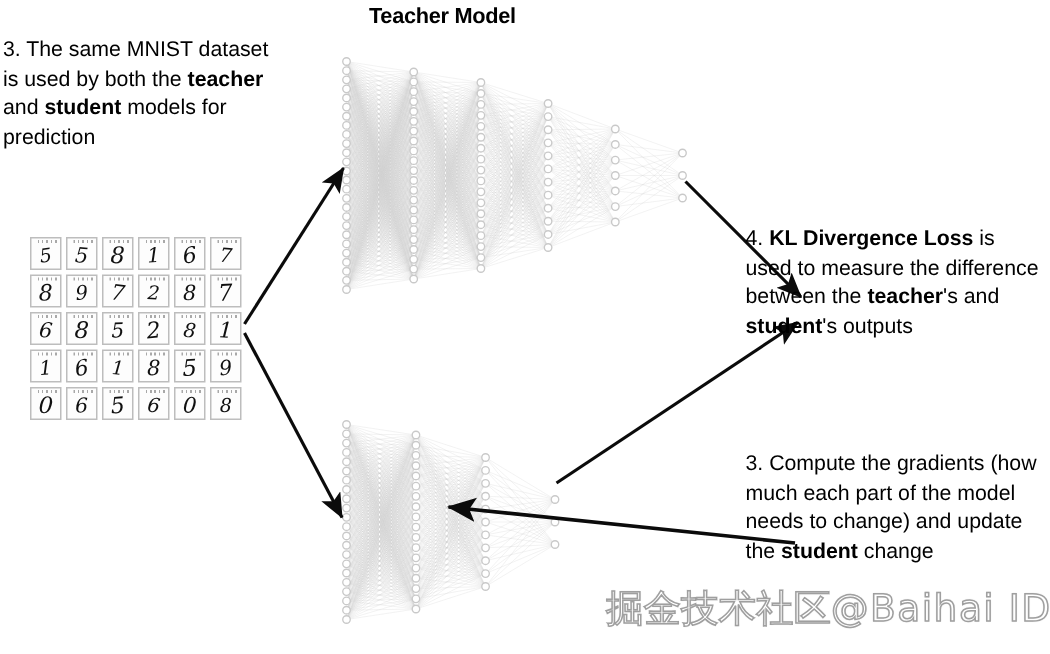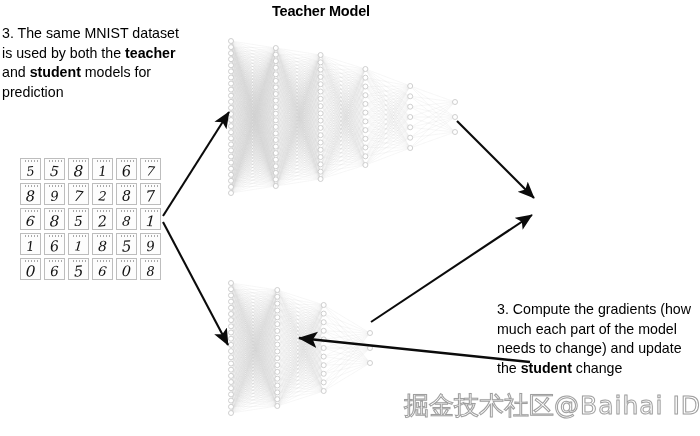--- a/index.html
+++ b/index.html
@@ -18,21 +18,21 @@
   #arrow-layer{z-index:4;}
 
   .title{
     position:absolute;
     font-weight:bold;
     font-size:14.5px;
     letter-spacing:-0.2px;
     white-space:nowrap;
     z-index:5;
   }
-  #teacher-title{left:272px;top:3px;}
+  #teacher-title{left:246px;top:3px;}
   #student-title{left:245px;top:219px;}
 
   .callout{
     position:absolute;
     font-size:14.2px;
     line-height:19.5px;
     text-align:left;
     z-index:5;
   }
   .callout b{font-weight:bold;}
@@ -2167,20 +2167,21 @@
           <circle cx="370.0" cy="333.0" r="2.5" fill="#ffffff" stroke="#c9c9c9" stroke-width="0.9"></circle>
           <circle cx="370.0" cy="348.0" r="2.5" fill="#ffffff" stroke="#c9c9c9" stroke-width="0.9"></circle>
           <circle cx="370.0" cy="363.0" r="2.5" fill="#ffffff" stroke="#c9c9c9" stroke-width="0.9"></circle>
         </g>
       </g>
   </svg>
 
   <div class="title" id="teacher-title">Teacher Model</div>
 
   <div class="callout" id="callout-3"><span>3. The same MNIST dataset is used by both the </span><b>teacher</b><span> and </span><b>student</b><span> models for prediction</span></div>
+  <div class="callout" id="callout-4"><span>4. </span><b>KL Divergence Loss</b><span> is used to measure the difference between the </span><b>teacher</b><span>'s and </span><b>student</b><span>'s outputs</span></div>
   <div class="callout" id="callout-5"><span>3. Compute the gradients (how much each part of the model needs to change) and update the </span><b>student</b><span> change</span></div>
 
   <div id="mnist-grid">
       <div class="digit-cell">
         <div class="tick"></div>
         <div class="glyph" style="transform: rotate(-7.2deg) scale(0.91);">5</div>
       </div>
       <div class="digit-cell">
         <div class="tick"></div>
         <div class="glyph" style="transform: rotate(4.5deg) scale(1);">5</div>

